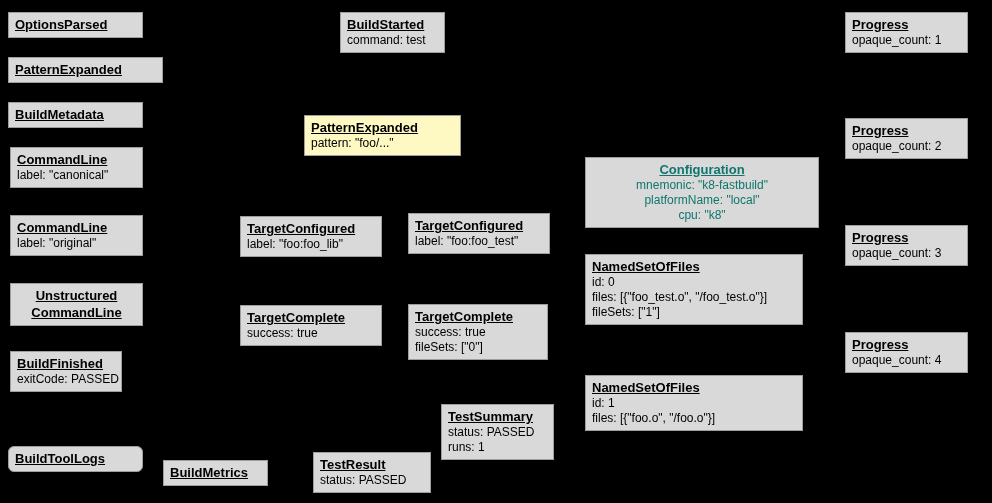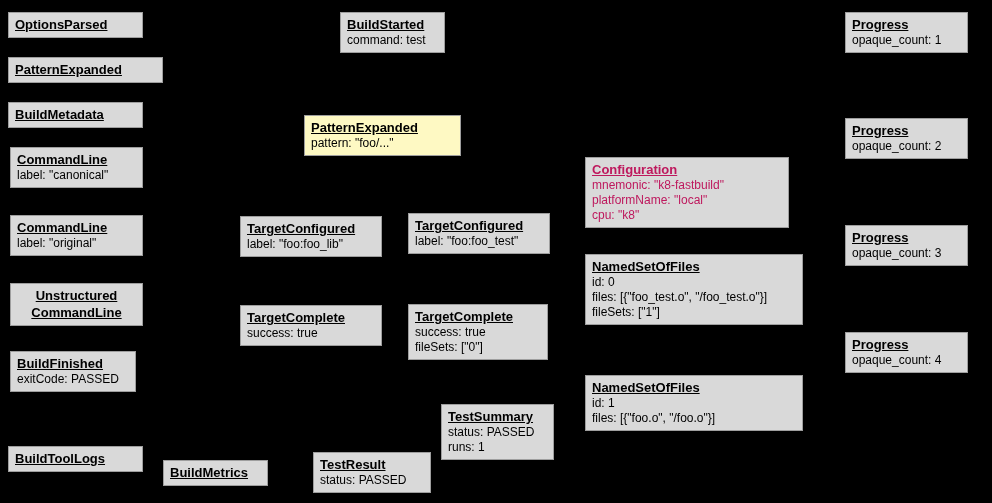--- a/index.html
+++ b/index.html
@@ -54,25 +54,25 @@
       <div class="node-field">label: "canonical"</div>
     </div>
     <div class="node" style="left: 10px; top: 215px; width: 133px; background: rgb(217, 217, 217); color: rgb(0, 0, 0);">
       <div class="node-title">CommandLine</div>
       <div class="node-field">label: "original"</div>
     </div>
     <div class="node" style="left: 10px; top: 283px; width: 133px; background: rgb(217, 217, 217); color: rgb(0, 0, 0); text-align: center;">
       <div class="node-title">Unstructured</div>
       <div class="node-title">CommandLine</div>
     </div>
-    <div class="node" style="left: 10px; top: 351px; width: 126px; background: rgb(217, 217, 217); color: rgb(0, 0, 0);">
+    <div class="node" style="left: 10px; top: 351px; width: 112px; background: rgb(217, 217, 217); color: rgb(0, 0, 0);">
       <div class="node-title">BuildFinished</div>
       <div class="node-field">exitCode: PASSED</div>
     </div>
-    <div class="node" style="left: 8px; top: 446px; width: 135px; background: rgb(217, 217, 217); color: rgb(0, 0, 0);">
+    <div class="node" style="left: 8px; top: 446px; width: 135px; background: rgb(217, 217, 217); color: rgb(0, 0, 0); border-radius: 6px;">
       <div class="node-title">BuildToolLogs</div>
     </div>
     <div class="node" style="left: 163px; top: 460px; width: 105px; background: rgb(217, 217, 217); color: rgb(0, 0, 0);">
       <div class="node-title">BuildMetrics</div>
     </div>
     <div class="node" style="left: 300px; top: 12px; width: 105px; background: rgb(217, 217, 217); color: rgb(0, 0, 0); margin-left: 40px;">
       <div class="node-title">BuildStarted</div>
       <div class="node-field">command: test</div>
     </div>
     <div class="node" style="left: 304px; top: 115px; width: 157px; background: #fef9c3; color: rgb(0, 0, 0);">
@@ -98,21 +98,21 @@
     </div>
     <div class="node" style="left: 313px; top: 424px; width: 118px; background: rgb(217, 217, 217); color: rgb(0, 0, 0); margin-top: 28px;">
       <div class="node-title">TestResult</div>
       <div class="node-field">status: PASSED</div>
     </div>
     <div class="node" style="left: 441px; top: 404px; width: 113px; background: rgb(217, 217, 217); color: rgb(0, 0, 0);">
       <div class="node-title">TestSummary</div>
       <div class="node-field">status: PASSED</div>
       <div class="node-field">runs: 1</div>
     </div>
-    <div class="node" style="left: 585px; top: 157px; width: 204px; background: rgb(217, 217, 217); color: #be185d;">
+    <div class="node" style="left: 585px; top: 157px; width: 234px; background: rgb(217, 217, 217); color: #0f766e; text-align: center;">
       <div class="node-title">Configuration</div>
       <div class="node-field">mnemonic: "k8-fastbuild"</div>
       <div class="node-field">platformName: "local"</div>
       <div class="node-field">cpu: "k8"</div>
     </div>
     <div class="node" style="left: 585px; top: 254px; width: 218px; background: rgb(217, 217, 217); color: rgb(0, 0, 0);">
       <div class="node-title">NamedSetOfFiles</div>
       <div class="node-field">id: 0</div>
       <div class="node-field">files: [{"foo_test.o", "/foo_test.o"}]</div>
       <div class="node-field">fileSets: ["1"]</div>

